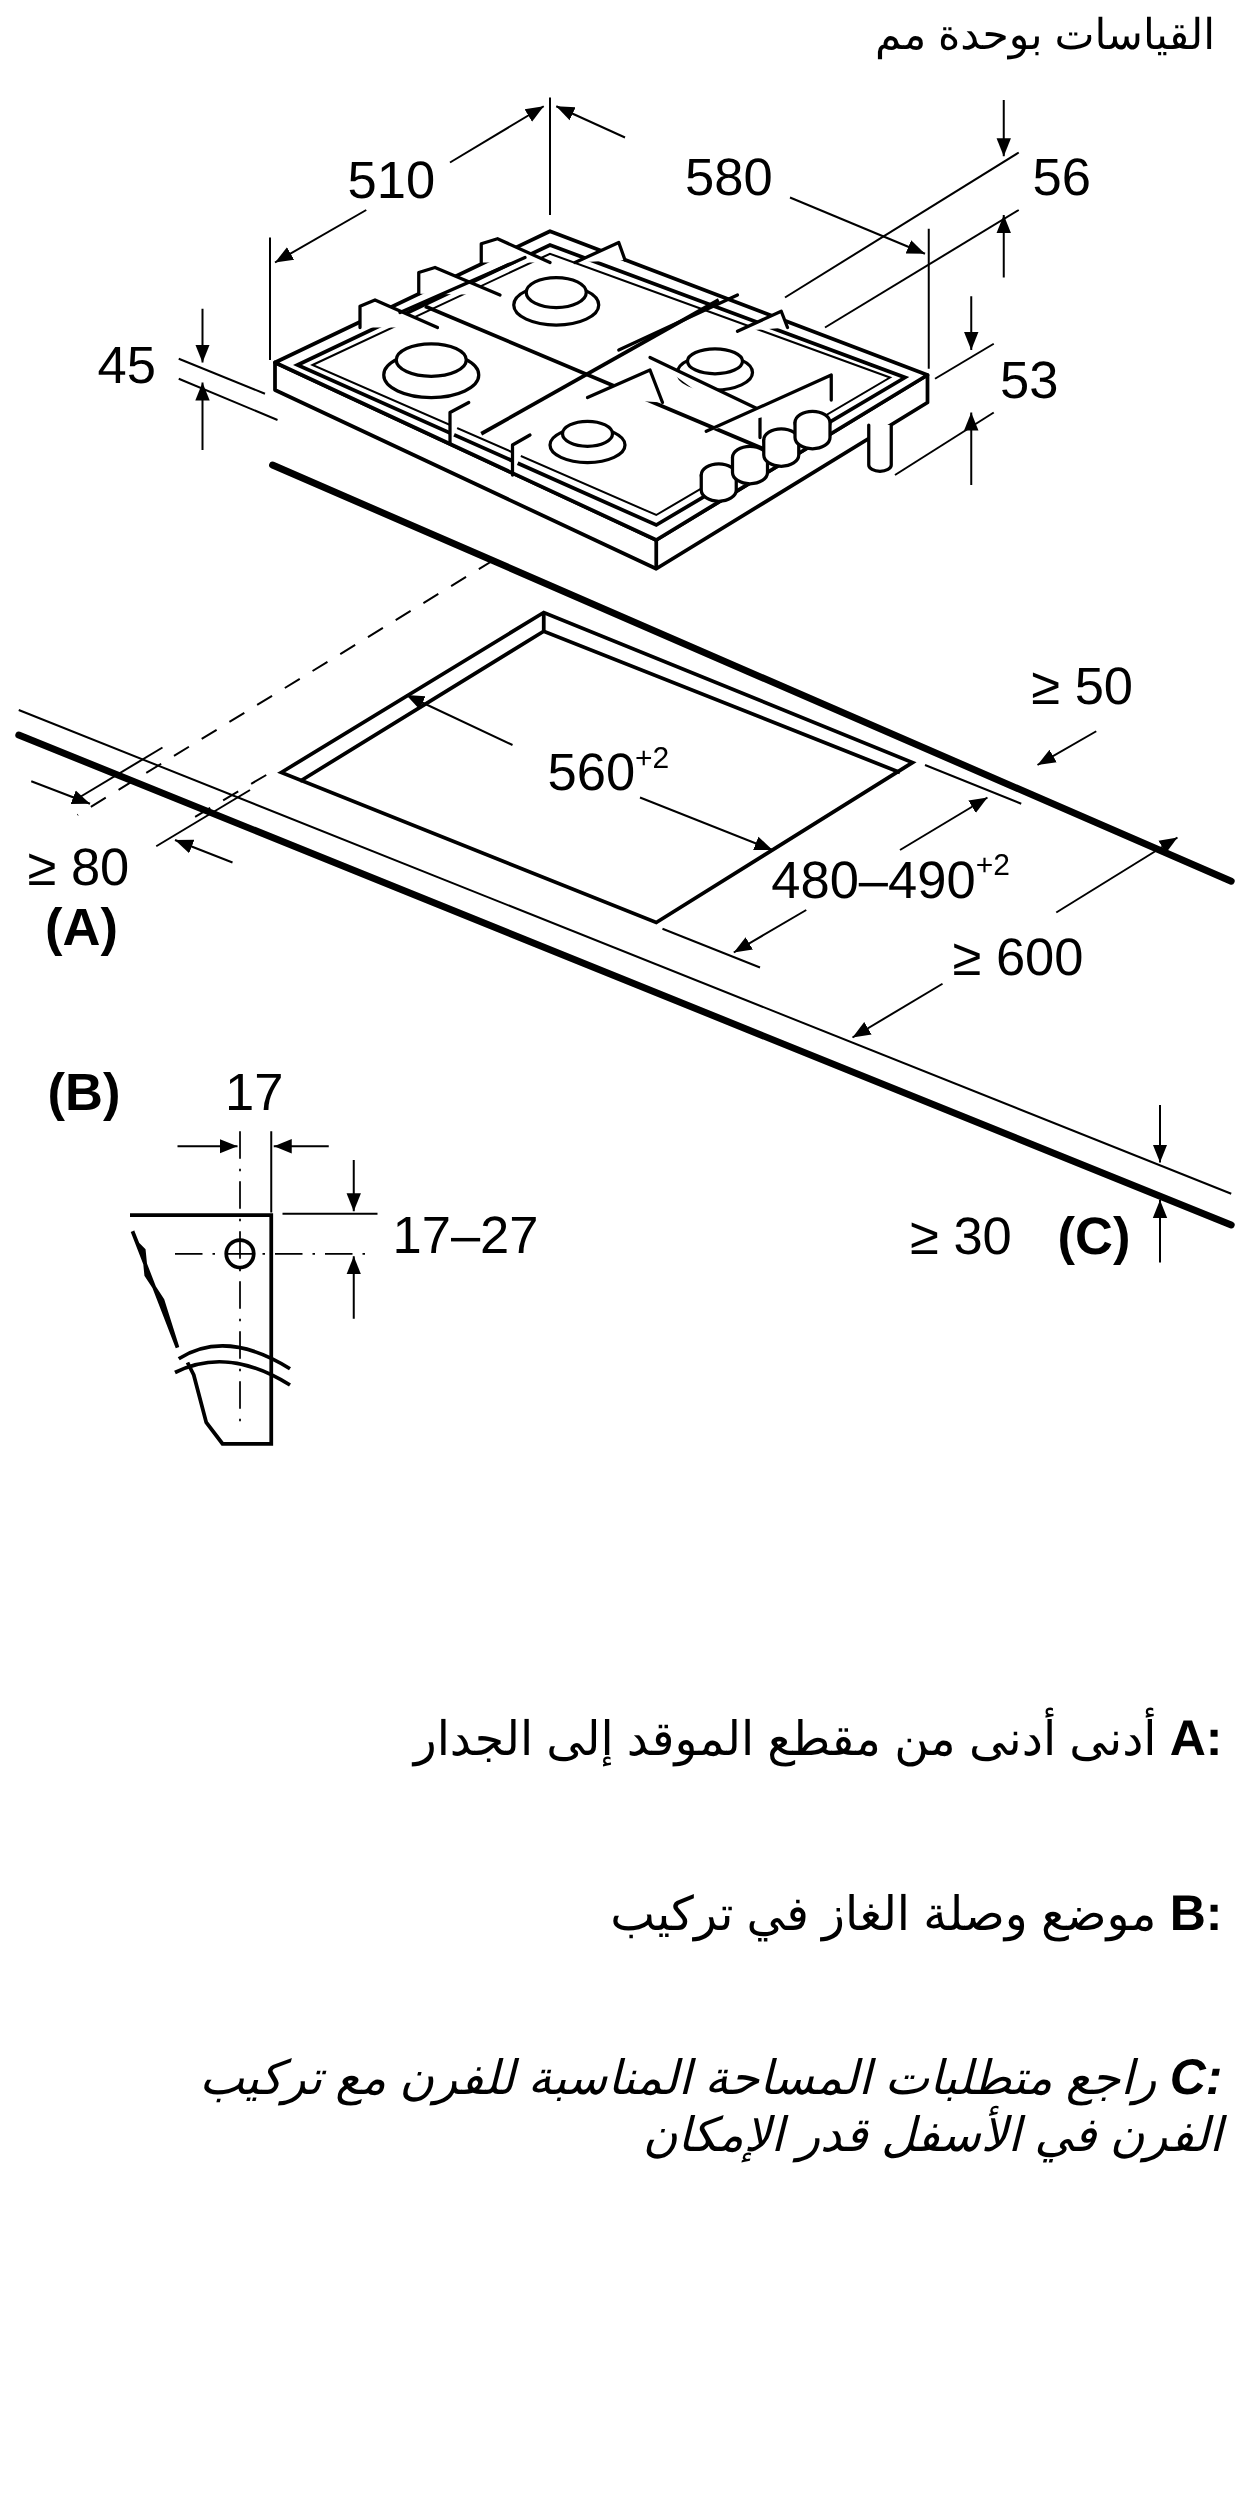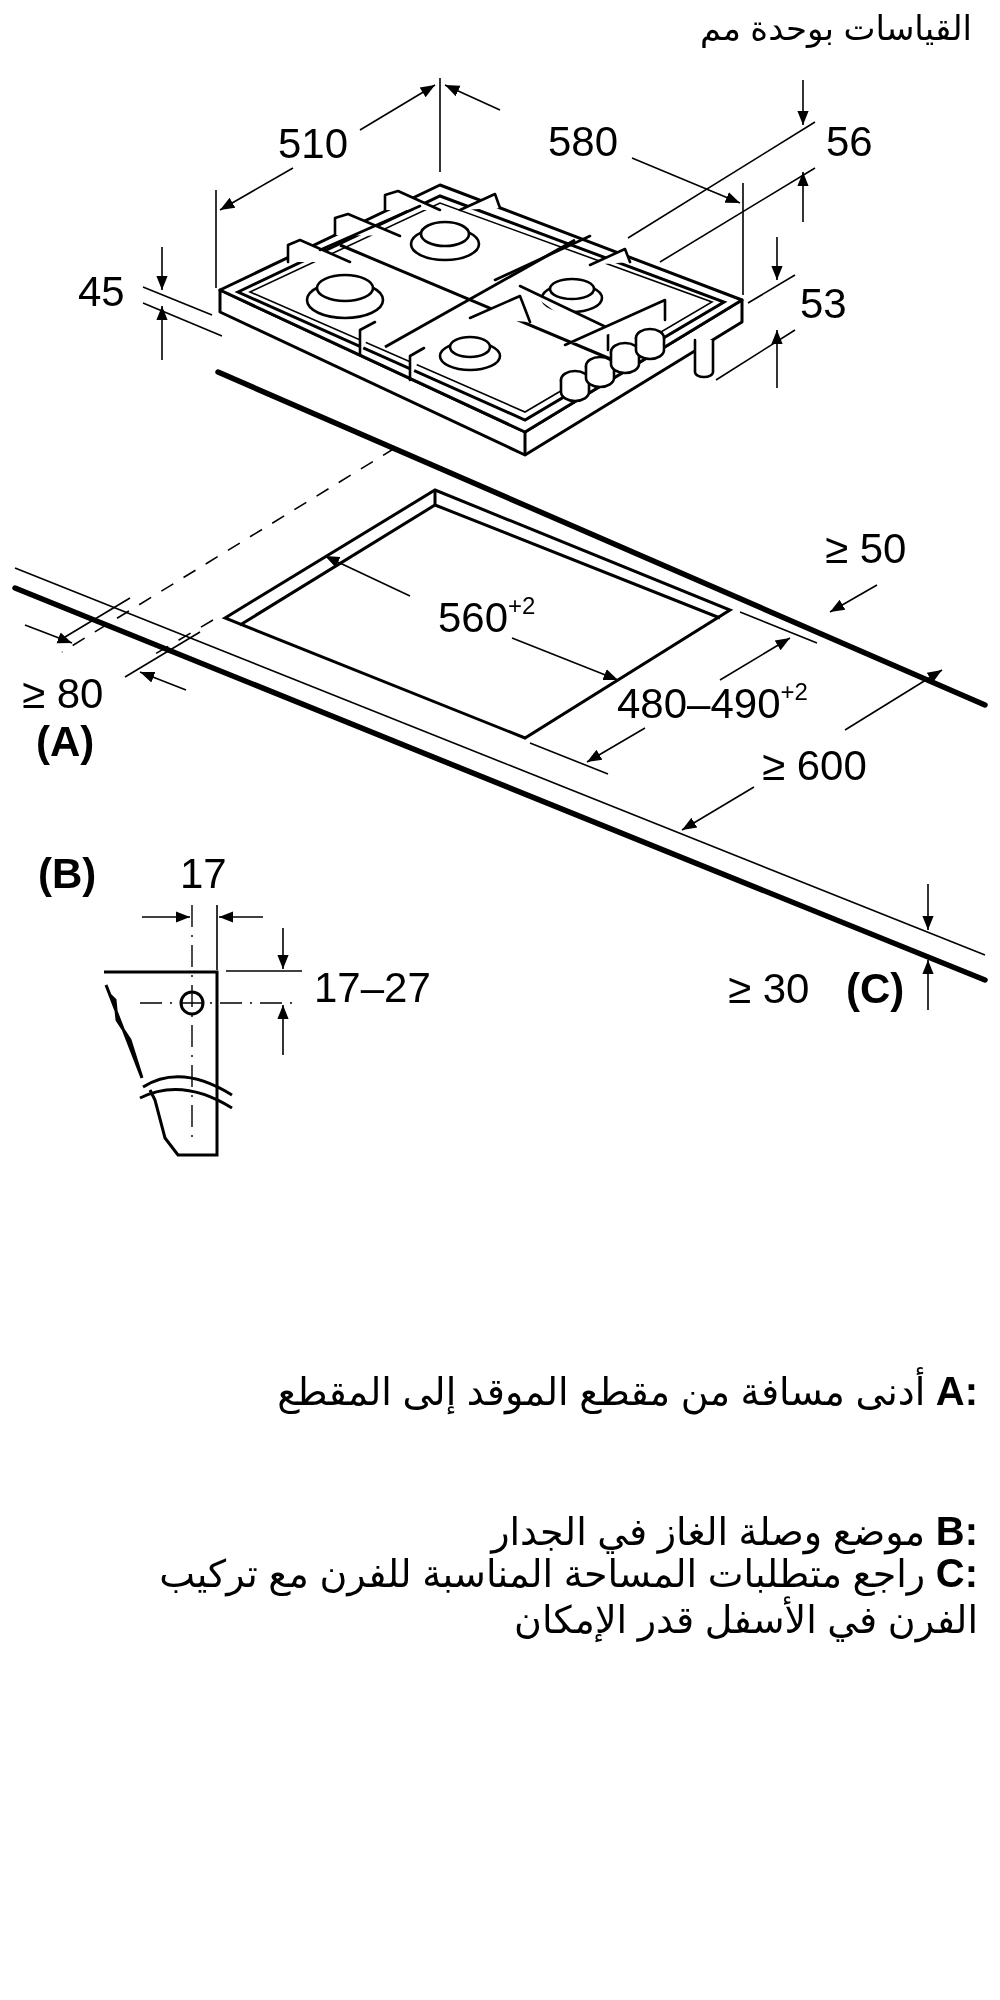--- a/index.html
+++ b/index.html
@@ -17,21 +17,21 @@
   .dashdot { stroke: #000; stroke-width: 1.4; fill: none; stroke-dasharray: 22 8 2 8; }
   .hob { stroke: #000; stroke-width: 3; fill: #fff; stroke-linejoin: round; }
   .grate { stroke: #000; stroke-width: 2.6; fill: #fff; stroke-linejoin: round; stroke-linecap: round; }
   .arrow { fill: #000; stroke: none; }
 
   .unit-note { position: absolute; top: 8px; right: 28px; font-size: 34px; direction: rtl; }
   .legend { position: absolute; right: 22px; direction: rtl; text-align: right; font-size: 38px; line-height: 46px; }
   .legend .key { font-weight: bold; font-size: 40px; direction: ltr; unicode-bidi: isolate; }
   .legend-a { top: 1368px; }
   .legend-b { top: 1508px; }
-  .legend-c { top: 1550px; width: 900px; }
+  .legend-c { top: 1639px; width: 900px; font-style: italic; }
 </style>
 </head>
 <body>
 
 <div class="unit-note">القياسات بوحدة مم</div>
 
 <svg class="diagram" viewBox="0 0 1000 1200" xmlns="http://www.w3.org/2000/svg">
   <defs>
     <marker id="ah" viewBox="0 0 10 10" refX="10" refY="5" markerWidth="9" markerHeight="9" orient="auto-start-reverse">
       <path d="M0,1 L10,5 L0,9 z" class="arrow"></path>
@@ -184,22 +184,22 @@
     <line class="thin" x1="283" y1="928" x2="283" y2="969" marker-end="url(#ah)"></line>
     <line class="thin" x1="283" y1="1055" x2="283" y2="1005" marker-end="url(#ah)"></line>
   </g>
   <text class="dim lbl-bold" x="38" y="888">(B)</text>
   <text class="dim" x="180" y="888">17</text>
   <text class="dim" x="314" y="1002">17–27</text>
 </svg>
 
 <div class="legend legend-a">
   <span class="key">A:</span>
-  <span>أدنى مسافة من مقطع الموقد إلى المقطع</span>
+  <span>أدنى أدنى من مقطع الموقد إلى الجدار</span>
 </div>
 <div class="legend legend-b">
   <span class="key">B:</span>
-  <span>موضع وصلة الغاز في الجدار</span>
+  <span>موضع وصلة الغاز في تركيب</span>
 </div>
 <div class="legend legend-c">
   <span class="key">C:</span>
   <span>راجع متطلبات المساحة المناسبة للفرن مع تركيب الفرن في الأسفل قدر الإمكان</span>
 </div>
 
 </body></html>

